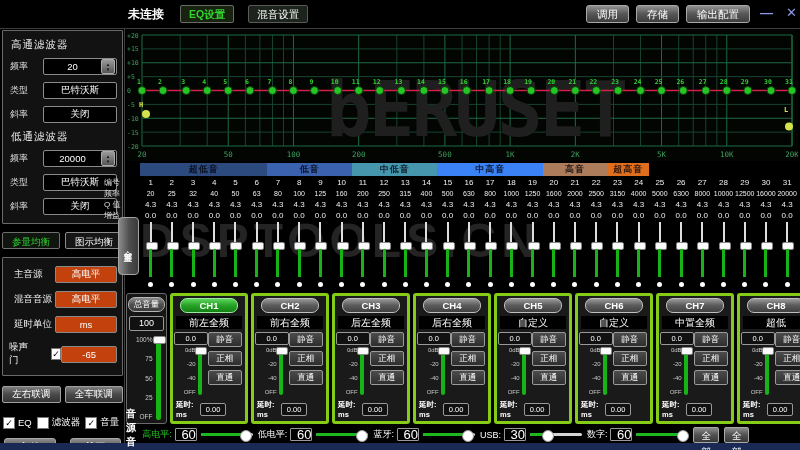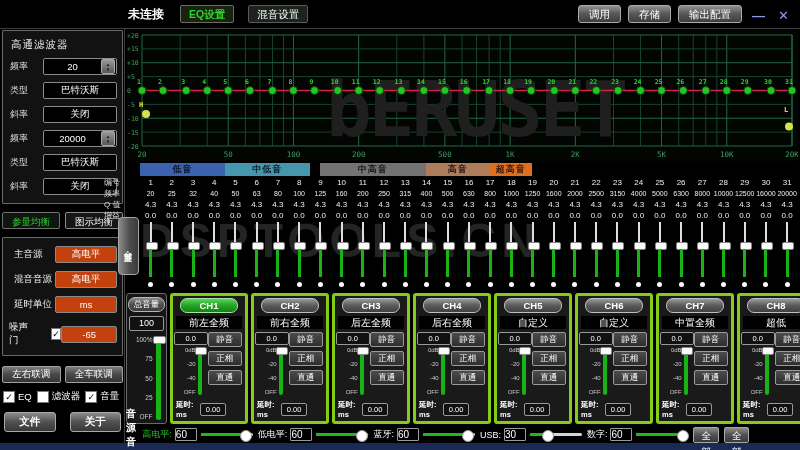--- a/index.html
+++ b/index.html
@@ -7,21 +7,21 @@
        font-family:"Liberation Sans","DejaVu Sans",sans-serif;color:#fff}
   #app{position:absolute;inset:0;background:#000}
   
   #titlebar{position:absolute;top:0;left:0;right:0;height:28px;display:flex;align-items:center;
             border-bottom:1px solid #3e3e3e;background:#000;z-index:5}
   #tb-spacer{width:128px}
   #status-label{font-size:12px;font-weight:bold;margin-right:16px}
   .tab{height:18px;padding:0 8px;font-size:10.5px;margin-right:14px;cursor:pointer;
        background:#1c221c;border:1px solid #5a5a5a;border-radius:2px;color:#fff;line-height:16px}
   .tab.active{color:#2fd42f;background:#17220f;border-color:#6a6a6a;font-weight:bold}
-  #tb-right{margin-left:auto;display:flex;align-items:flex-end;gap:7px;padding-right:8px}
+  #tb-right{margin-left:auto;display:flex;align-items:flex-start;gap:7px;padding-right:0}
   .gbtn{background:linear-gradient(#909090,#585858 48%,#3d3d3d);border:1px solid #a9a9a9;
         border-radius:3px;color:#fff;font-size:10.5px;height:18px;line-height:16px;padding:0 10px;cursor:pointer;
         font-family:inherit}
   .winctl{color:#8d99e8;font-weight:bold;font-size:13px;padding:0 3px;cursor:pointer}
   
   #sidebar{position:absolute;left:2px;top:30px;width:121px;height:412px;font-size:9.5px}
   .sbox{border:1px solid #6a6a6a;border-radius:1px;background:#121212;padding:4px 4px 6px 4px;margin-bottom:6px}
   .stitle{font-size:10.5px;color:#eee;margin:3px 2px 6px 4px;letter-spacing:1px}
   .srow{display:flex;align-items:center;justify-content:space-between;margin:0 1px 7px 3px}
   .slab{color:#ddd;font-size:9px}
@@ -32,21 +32,21 @@
         display:flex;flex-direction:column;align-items:center;justify-content:center;margin-right:1px}
   .spin i{font-style:normal;font-size:4.5px;line-height:5px;color:#111}
   #eq-mode{display:flex;gap:5px;margin:8px 0 8px 0}
   .modebtn{flex:1;height:17px;background:#161616;border:1px solid #8a8a8a;border-radius:2px;color:#fff;
            font-size:9.5px;cursor:pointer;font-family:inherit;line-height:15px;text-align:center}
   .modebtn.active{color:#2fd42f;border-color:#6f6f6f;background:#101510}
   .srow2{display:flex;align-items:center;justify-content:space-between;margin:4px 1px 8px 1px}
   .slab2{color:#eee;font-size:9.5px;padding-left:6px}
   .sval2{background:#c2410c;border:1px solid #8a8a8a;border-radius:2px;color:#fff;width:60px;height:15px;
          display:flex;align-items:center;justify-content:center;font-size:9.5px}
-  #link-row{display:flex;gap:4px;margin:10px 0 7px 0}
+  #link-row{display:flex;gap:4px;margin:10px 0 13px 0}
   .linkbtn{flex:1;height:17px;background:linear-gradient(#7d7d7d,#4a4a4a 48%,#343434);border:1px solid #a0a0a0;
            border-radius:2px;color:#fff;font-size:9.5px;cursor:pointer;font-family:inherit}
   #checks{display:flex;align-items:center;gap:3px;margin:0 0 9px 1px}
   .cb{width:10px;height:10px;background:#fff;border:1px solid #777;display:inline-flex;align-items:center;
       justify-content:center;font-size:9px;color:#000;font-weight:bold;line-height:10px}
   .cblab{color:#fff;font-size:9.5px;margin-right:2px}
   #file-row{display:flex;gap:14px;margin:0 2px 8px 2px}
   .bigbtn{flex:1;height:20px;background:linear-gradient(#8c8c8c,#525252 48%,#383838);border:1px solid #a8a8a8;
           border-radius:3px;color:#fff;font-size:10.5px;font-weight:bold;cursor:pointer;font-family:inherit}
   
@@ -112,22 +112,22 @@
         color:#fff;font-size:8.5px;cursor:pointer;font-family:inherit;padding:0;line-height:13px}
   .ch-delay{display:flex;align-items:center;justify-content:space-between;margin:2px 17px 0 1px}
   .dlabel{font-size:7.5px;color:#fff;font-weight:bold}
   .dbox{width:30px;height:11px;background:#111;border:1px solid #999;border-radius:2px;font-size:7.5px;
         text-align:center;line-height:11px}
   
   #bottom-bar{position:absolute;left:126px;top:426px;width:568px;height:17px;display:flex;align-items:center;z-index:3}
   #src-label{font-size:10px;font-weight:bold;margin-right:3px}
   .srcunit{display:flex;align-items:center;margin-right:5px}
   .srclab{font-size:9px;margin-right:3px;white-space:nowrap}
-  .srcval{width:20px;height:11px;background:#000;border:1px solid #999;border-radius:1px;font-size:10px;
-          text-align:left;line-height:11px;margin-right:4px}
+  .srcval{width:20px;height:11px;background:#000;border:1px solid #999;border-radius:1px;font-size:13px;
+          text-align:right;line-height:11px;margin-right:4px}
   .htrack{position:relative;width:52px;height:3px;background:#d5d5d5;border-radius:2px}
   .hfill{position:absolute;left:0;top:0;height:3px;background:#1cb81c;border-radius:2px}
   .hknob{position:absolute;top:-3.5px;width:10px;height:10px;border-radius:50%;background:#fff;border:1px solid #999}
   #bb-right{margin-left:auto;display:flex;gap:5px}
   .bbbtn{height:16px;background:linear-gradient(#8c8c8c,#525252 48%,#383838);border:1px solid #a8a8a8;border-radius:2px;
          color:#fff;font-size:9.5px;cursor:pointer;font-family:inherit;padding:0 7px;line-height:16px}
   
   #bottom-strip{position:absolute;left:0;right:0;bottom:0;height:7px;background:#1a2a55}
   svg text{font-family:"DejaVu Sans Mono","Liberation Mono",monospace}
 </style>
@@ -164,20 +164,21 @@
         </div>
         </div>
       <div class="srow">
           <span class="slab">类型</span>
         <div class="sval">巴特沃斯</div>
         </div>
       <div class="srow">
           <span class="slab">斜率</span>
         <div class="sval">关闭</div>
         </div>
+      <div class="stitle">低通滤波器</div>
       <div class="srow">
           <span class="slab">频率</span>
         <div class="sval spinval">
           <span class="v">20000</span>
           <span class="spin">
               <i>▲</i>
               <i>▼</i>
             </span>
         </div>
         </div>
@@ -365,23 +366,24 @@
         <text x="618.7740037578828" y="53.5" font-size="6.5" font-weight="bold" fill="#2fd42f" text-anchor="middle">29</text>
         <circle cx="621.7740037578828" cy="60.5" r="4" fill="#27c427" stroke="#063e06"></circle>
         <text x="642.0028305149211" y="53.5" font-size="6.5" font-weight="bold" fill="#2fd42f" text-anchor="middle">30</text>
         <circle cx="645.0028305149211" cy="60.5" r="4" fill="#27c427" stroke="#063e06"></circle>
         <text x="663" y="53.5" font-size="6.5" font-weight="bold" fill="#2fd42f" text-anchor="middle">31</text>
         <circle cx="666" cy="60.5" r="4" fill="#27c427" stroke="#063e06"></circle>
       </svg>
   </div>
 
   <div id="band-bar">
+      <div class="band-seg" style="width: 19.3548%; background: rgb(44, 74, 125);">超低音</div>
       <div class="band-seg" style="width: 12.9032%; background: rgb(58, 98, 174);">低音</div>
       <div class="band-seg" style="width: 12.9032%; background: rgb(70, 151, 173);">中低音</div>
-      <div class="band-seg" style="width: 16.129%; background: #737373; margin-left: 10px;">中高音</div>
+      <div class="band-seg" style="width: 16.129%; background: #3b82f6;">中高音</div>
       <div class="band-seg" style="width: 9.67742%; background: rgb(173, 124, 91);">高音</div>
       <div class="band-seg" style="width: 6.45161%; background: rgb(223, 110, 30);">超高音</div>
     </div>
 
   <div id="table-labels">
       <div>编号</div>
       <div>频率</div>
       <div>Q 值</div>
       <div>增益</div>
     </div>

